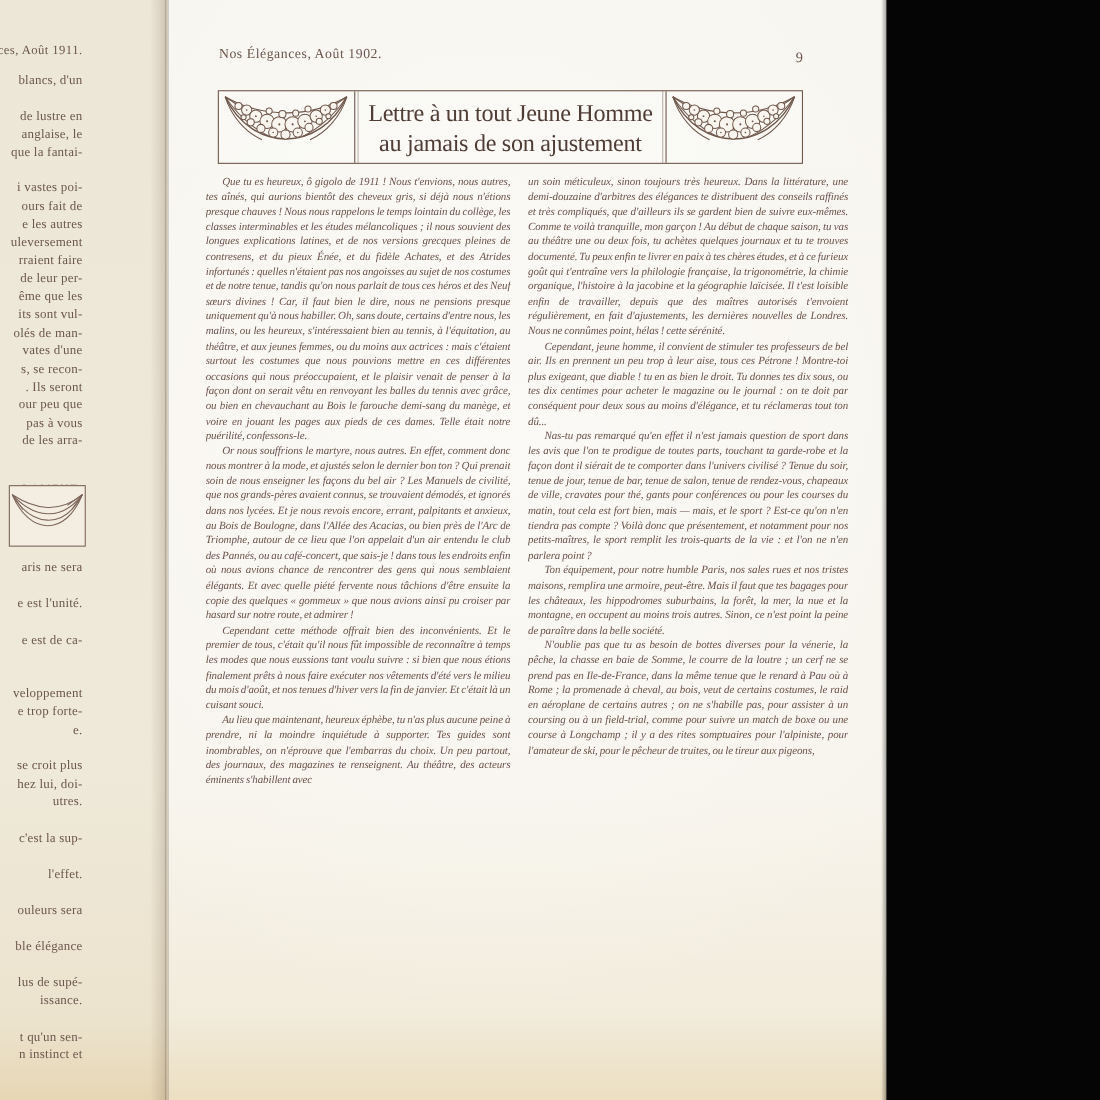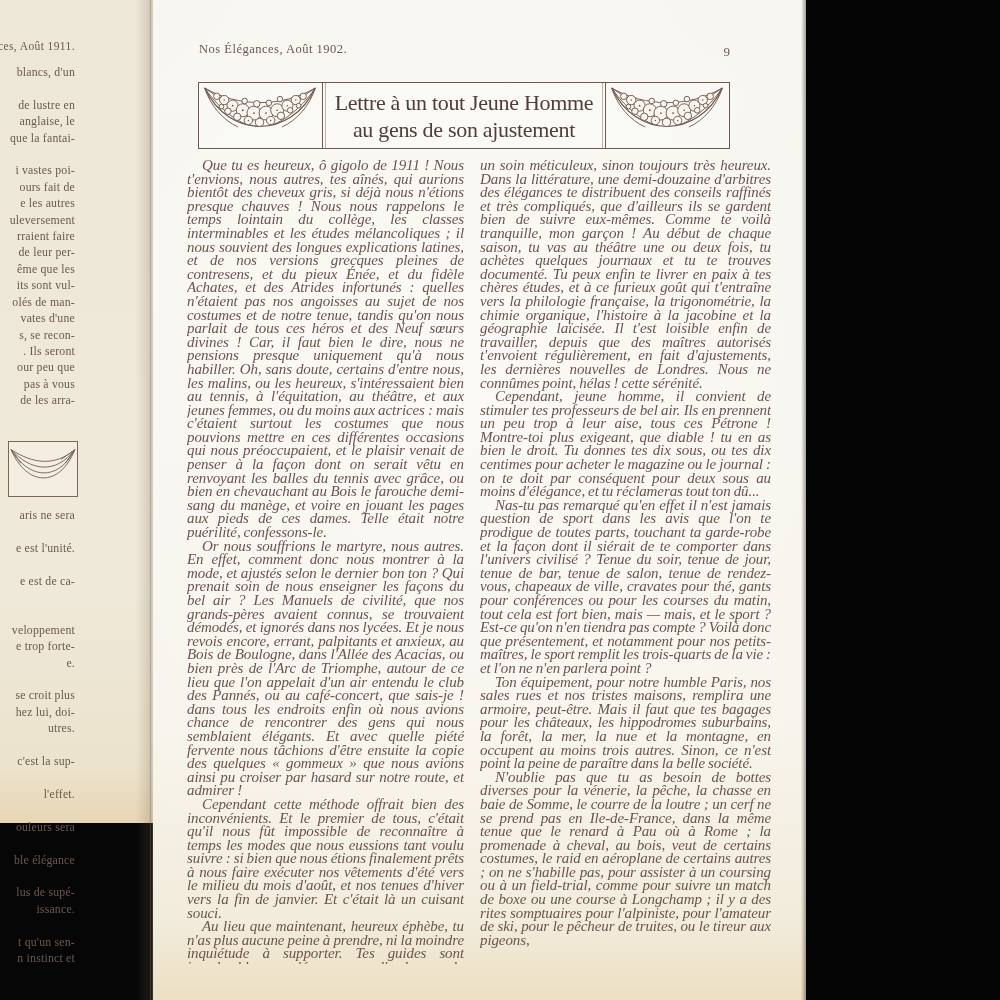--- a/index.html
+++ b/index.html
@@ -4,21 +4,21 @@
 <style>
   html,body{margin:0;padding:0;}
   body{
     width:1000px;height:1000px;position:relative;overflow:hidden;
     background:#060606;
     font-family:"Liberation Serif", serif;
   }
 
   
   .facing-page{
-    position:absolute;left:0;top:0;width:153px;height:823px;
+    position:absolute;left:0;top:0;width:153px;height:1000px;
     background:linear-gradient(180deg,#ede7d8 0%,#efe9da 70%,#ece3cd 93%,#e6d6b4 100%);
   }
   .fp-header{
     position:absolute;top:40px;right:78px;
     font-size:11.5px;color:#6d584f;letter-spacing:.4px;white-space:nowrap;
   }
   .fp-fragments{
     position:absolute;top:64px;right:78px;width:150px;margin-left:-60px;
     text-align:right;font-size:11.8px;line-height:16.4px;color:#6d584f;
     letter-spacing:.2px;
@@ -89,21 +89,21 @@
     text-align:center;color:#4f3d36;
     font-size:22px;line-height:27px;letter-spacing:-.3px;white-space:nowrap;
     padding:0 2px;margin:0 2px;
     border-left:1px solid rgba(111,88,76,.45);
     border-right:1px solid rgba(111,88,76,.45);
   }
 
   
   .article-column{
     position:absolute;top:159px;height:805px;overflow:hidden;
-    font-style:italic;font-size:15px;line-height:13.6px;
+    font-style:italic;font-size:10px;line-height:13.6px;
     color:#6b544c;text-align:justify;
     letter-spacing:-.1px;word-spacing:-.6px;
   }
   .col-left{left:34px;width:277px;}
   .col-right{left:327px;width:291px;font-family:Liberation Serif, serif;}
   .article-column p{margin:0;text-indent:15px;}
   .col-right p:first-child{text-indent:0;}
 
   .blackout{ 
     position:absolute;left:806px;top:0;width:194px;height:1000px;background:#050505;
@@ -257,21 +257,21 @@
   <div class="page-number">9</div>
 
   <div class="title-block">
     <div class="orn-panel left">
       <svg>
           <use href="#swag-sym"></use>
         </svg>
     </div>
     <div class="title-text">
       <div>Lettre à un tout Jeune Homme</div>
-      <div>au gens de son ajustement</div>
+      <div>au jamais de son ajustement</div>
     </div>
     <div class="orn-panel right">
       <svg>
           <use href="#swag-sym"></use>
         </svg>
     </div>
   </div>
 
   <div class="article-column col-left">
       <p class="para">Que tu es heureux, ô gigolo de 1911 ! Nous t'envions, nous autres, tes aînés, qui aurions bientôt des cheveux gris, si déjà nous n'étions presque chauves ! Nous nous rappelons le temps lointain du collège, les classes interminables et les études mélancoliques ; il nous souvient des longues explications latines, et de nos versions grecques pleines de contresens, et du pieux Énée, et du fidèle Achates, et des Atrides infortunés : quelles n'étaient pas nos angoisses au sujet de nos costumes et de notre tenue, tandis qu'on nous parlait de tous ces héros et des Neuf sœurs divines ! Car, il faut bien le dire, nous ne pensions presque uniquement qu'à nous habiller. Oh, sans doute, certains d'entre nous, les malins, ou les heureux, s'intéressaient bien au tennis, à l'équitation, au théâtre, et aux jeunes femmes, ou du moins aux actrices : mais c'étaient surtout les costumes que nous pouvions mettre en ces différentes occasions qui nous préoccupaient, et le plaisir venait de penser à la façon dont on serait vêtu en renvoyant les balles du tennis avec grâce, ou bien en chevauchant au Bois le farouche demi-sang du manège, et voire en jouant les pages aux pieds de ces dames. Telle était notre puérilité, confessons-le.</p>

